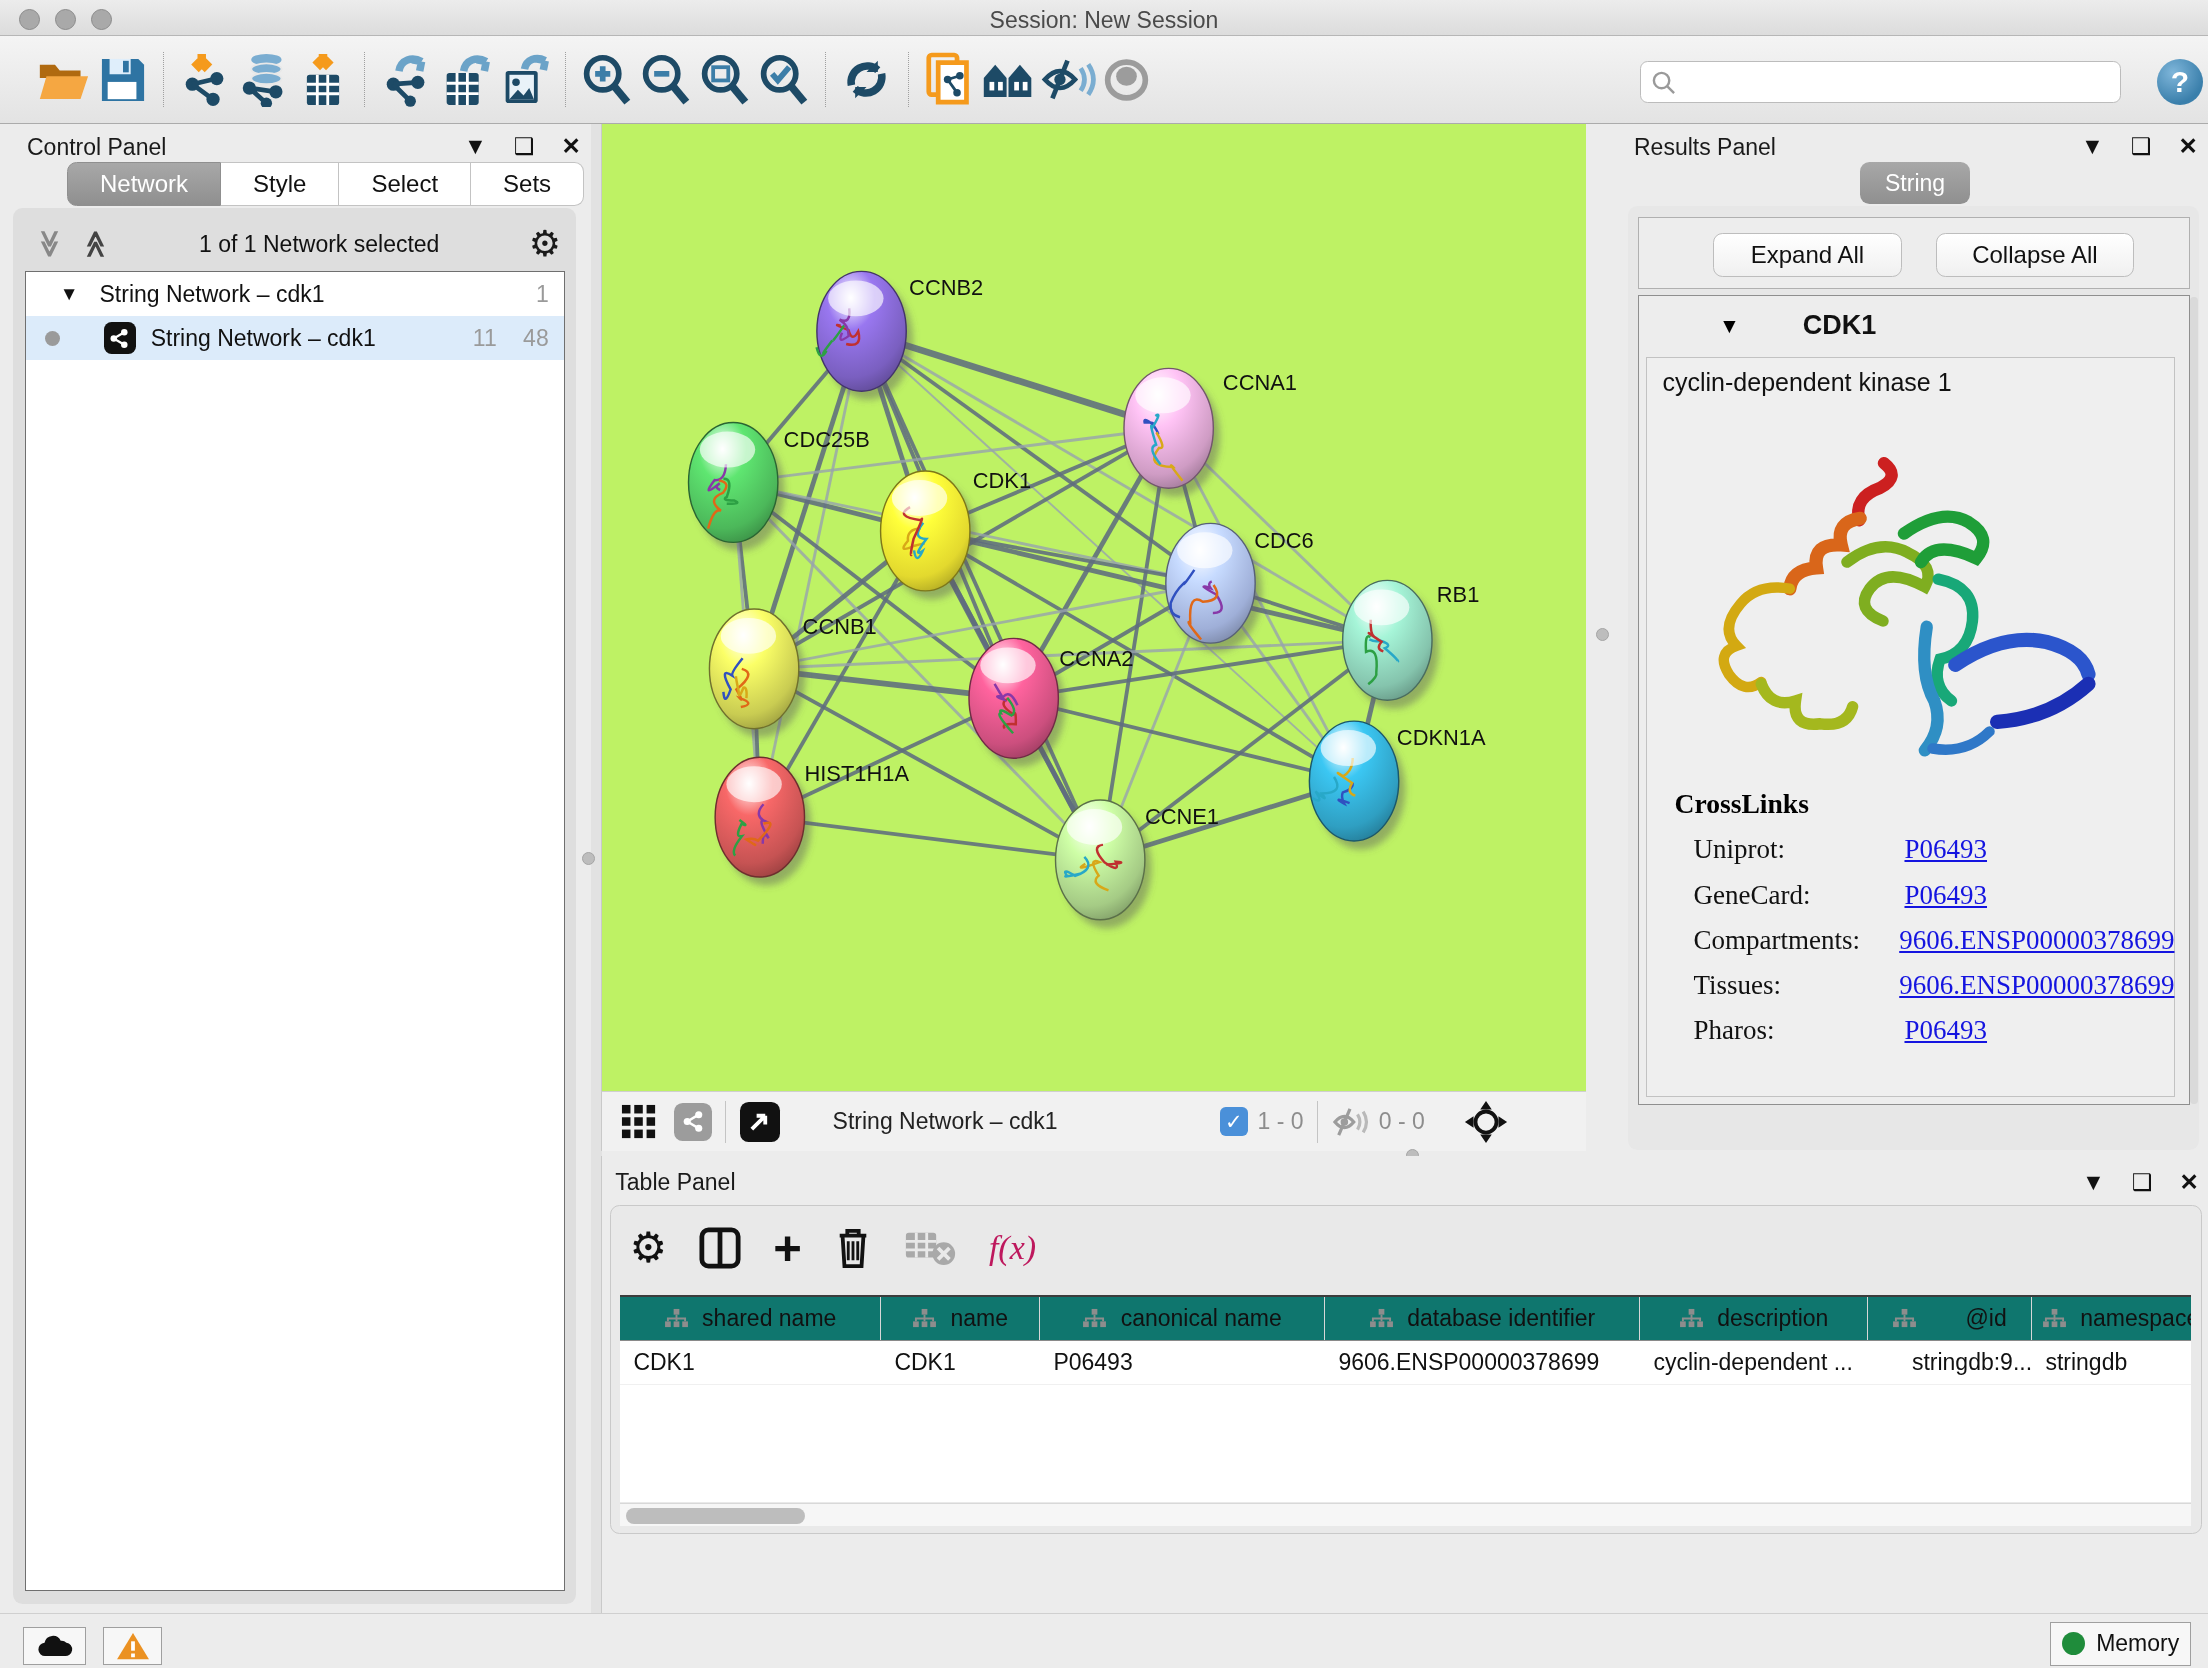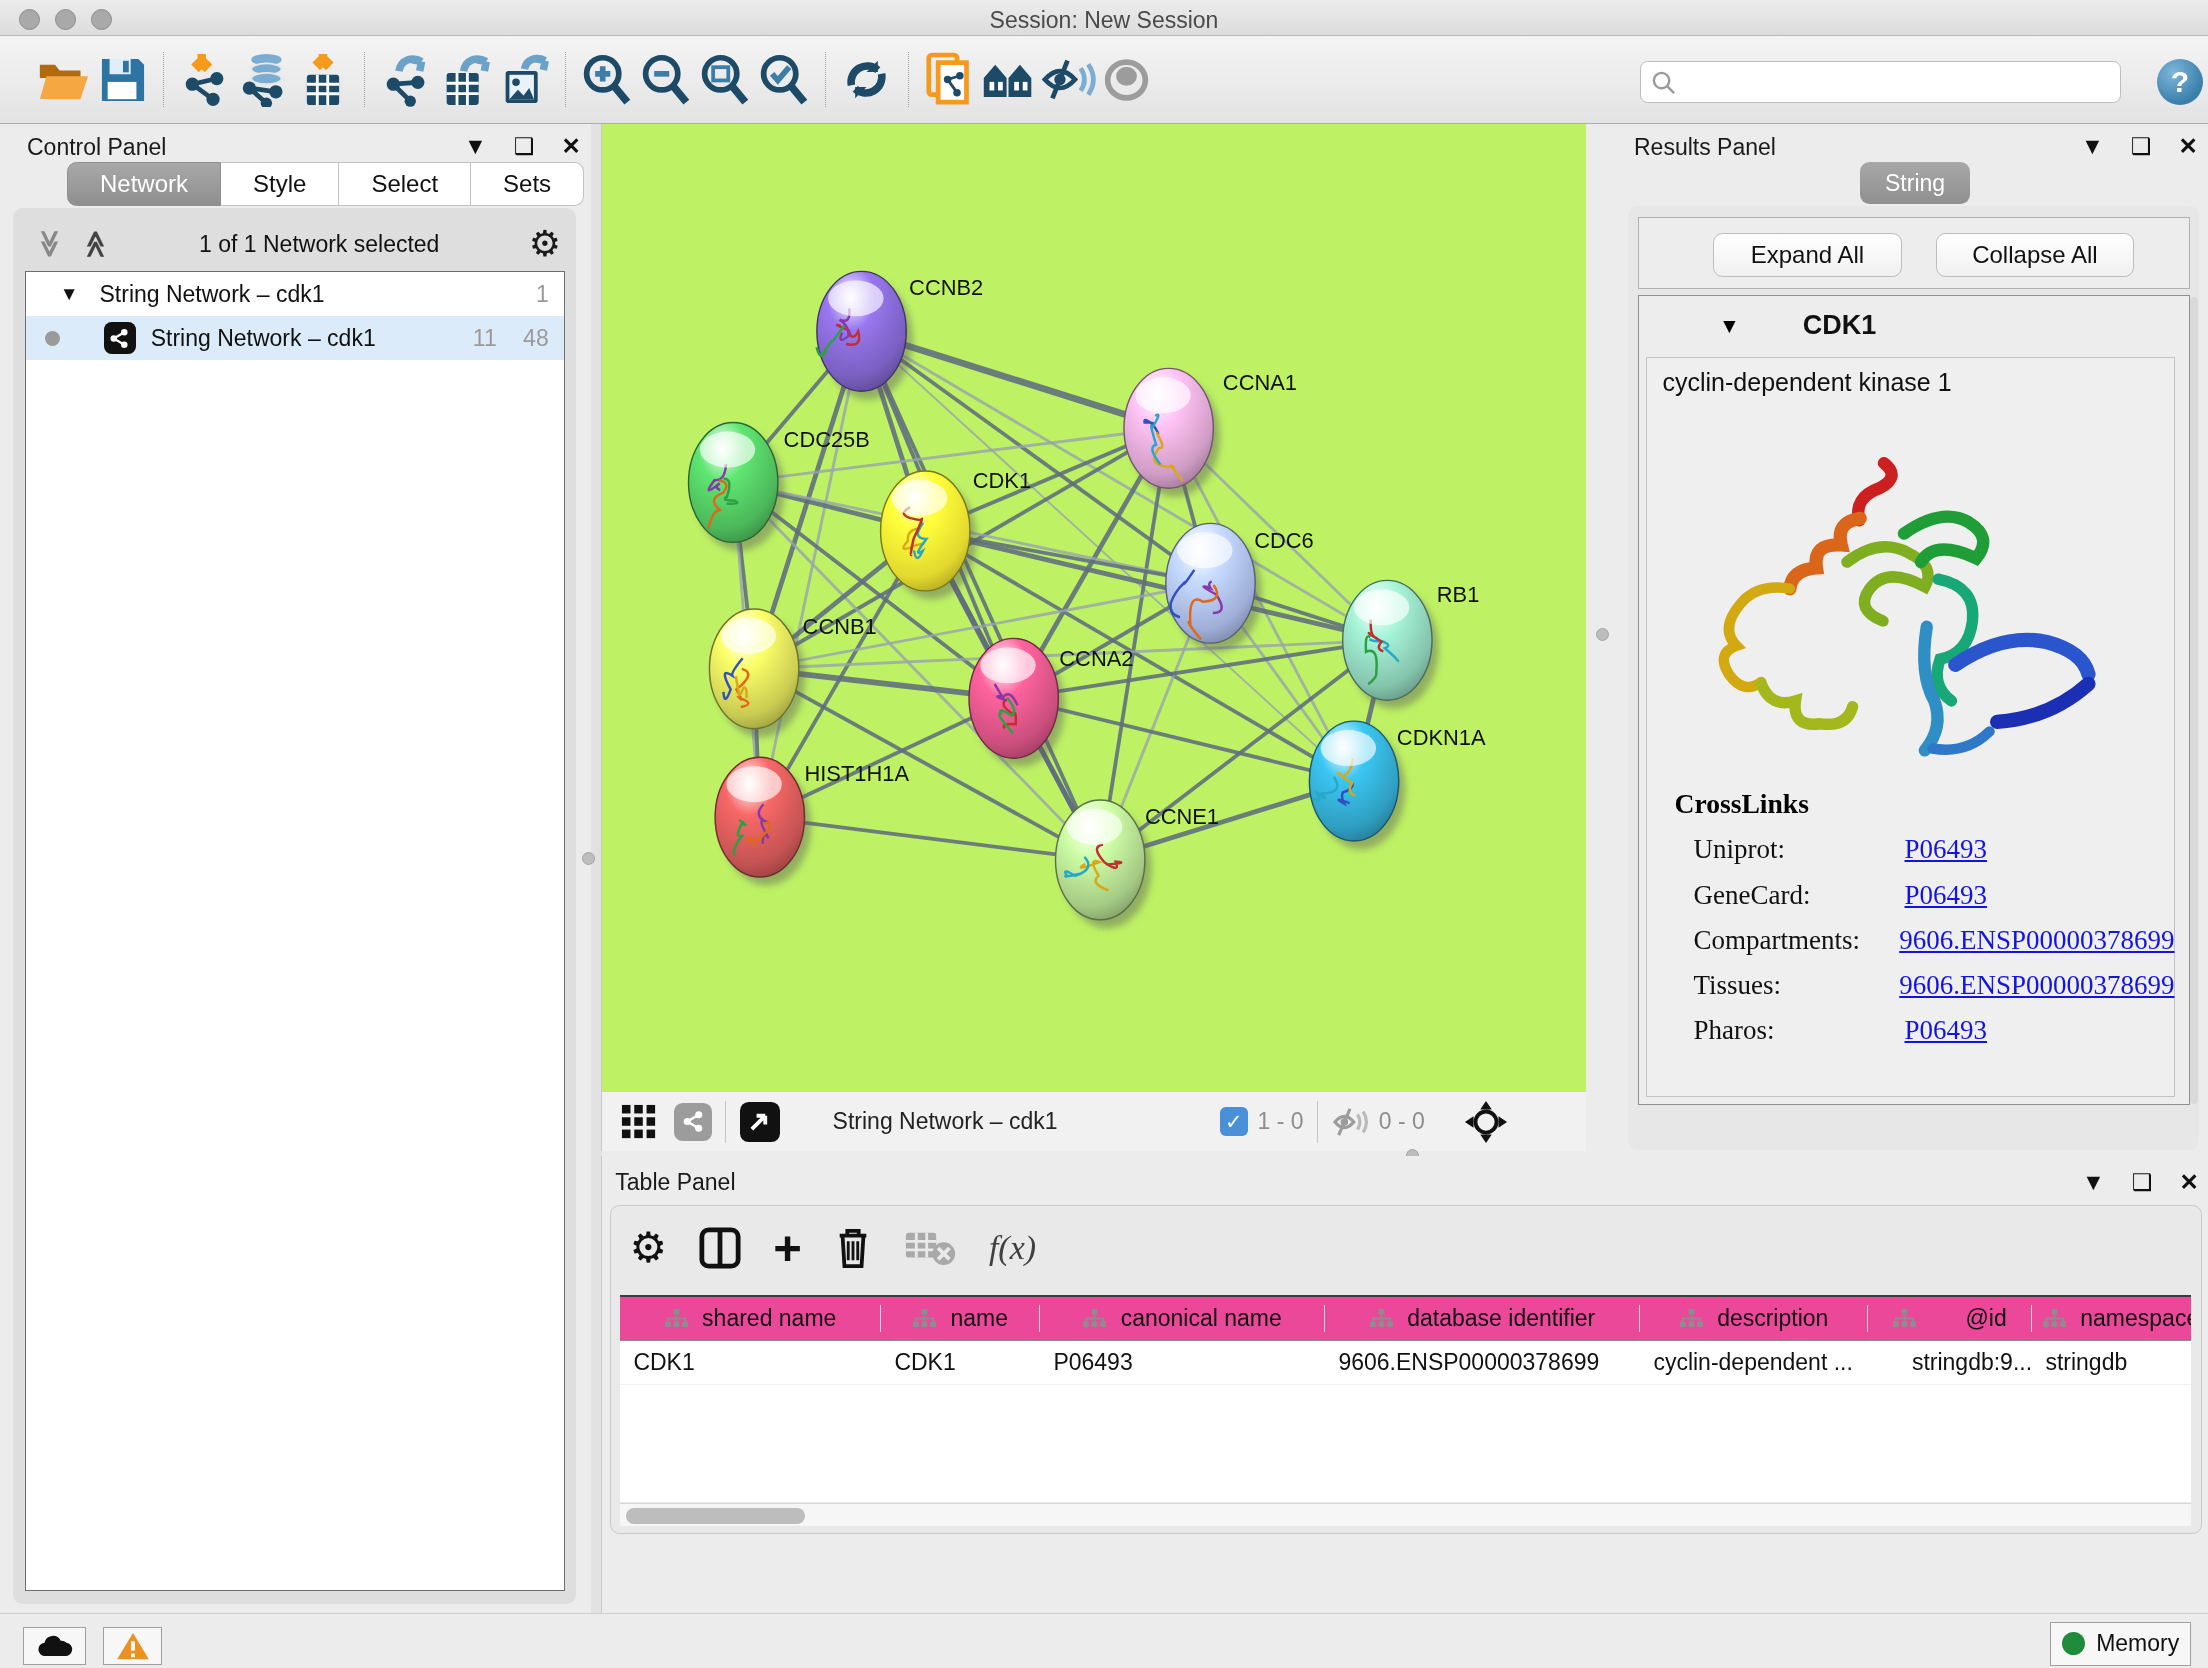--- a/index.html
+++ b/index.html
@@ -105,23 +105,23 @@
   #rp-vscroll { position:absolute; right:1.9px; top:91px; width:7.6px; height:807px; background:#dadada; border-radius:3.8px; }
 
   
   #table-panel { position:absolute; left:601px; top:1156px; width:1607px; height:457px; background:#ececec;
     border-left:1px solid #c9c9c9; }
   #tp-title { position:absolute; left:13.3px; top:13.3px; }
   #tp-ctrls { left:1480px; top:15px; }
   #tp-box { position:absolute; left:7.6px; top:49px; width:1592px; height:329px; background:#e9e9e9;
     border:1px solid #c9c9c9; border-radius:9.5px; }
   #tp-toolbar { position:absolute; left:19px; top:11.4px; height:61px; display:flex; align-items:center; gap:32px; }
-  #fx-label { font-family:"Liberation Serif",serif; font-style:italic; font-size:34px; color:#404040; }
+  #fx-label { font-family:"Liberation Serif",serif; font-style:italic; font-size:34px; color:#be185d; }
   #tp-table { position:absolute; left:9.5px; top:89px; width:1571px; height:207px; background:#fff; border-top:2.9px solid #3c3c3c; overflow:hidden; }
-  #tp-header { display:flex; height:44px; background:#ec4899; border-bottom:1.9px solid #8a8a8a;align-items:center; }
+  #tp-header { display:flex; height:44px; background:#0f766e; border-bottom:1.9px solid #8a8a8a; }
   .th { display:flex; align-items:center; justify-content:center; gap:13.3px; font-size:23px; color:#111;
     border-right:1px solid #d7d7d7; flex:0 0 auto; overflow:hidden; }
   .td-row { display:flex; height:44px; border-bottom:1px solid #f0f0f0; }
   .td { font-size:23px; color:#111; padding:7.6px 0 0 13.3px; flex:0 0 auto; white-space:nowrap; overflow:hidden; }
   #tp-hscroll { position:absolute; left:9.5px; top:297px; width:1571px; height:23px; background:#f6f6f6; border-top:1px solid #d8d8d8; }
   #tp-thumb { position:absolute; left:5.7px; top:3.8px; width:179px; height:16px; background:#bdbdbd; border-radius:8.6px; }
   #tp-tabs { left:526px; top:392px; }
 
   
   #status-bar { position:absolute; left:0; top:1613px; width:2208px; height:55px; background:#ececec; border-top:1px solid #cfcfcf; }

